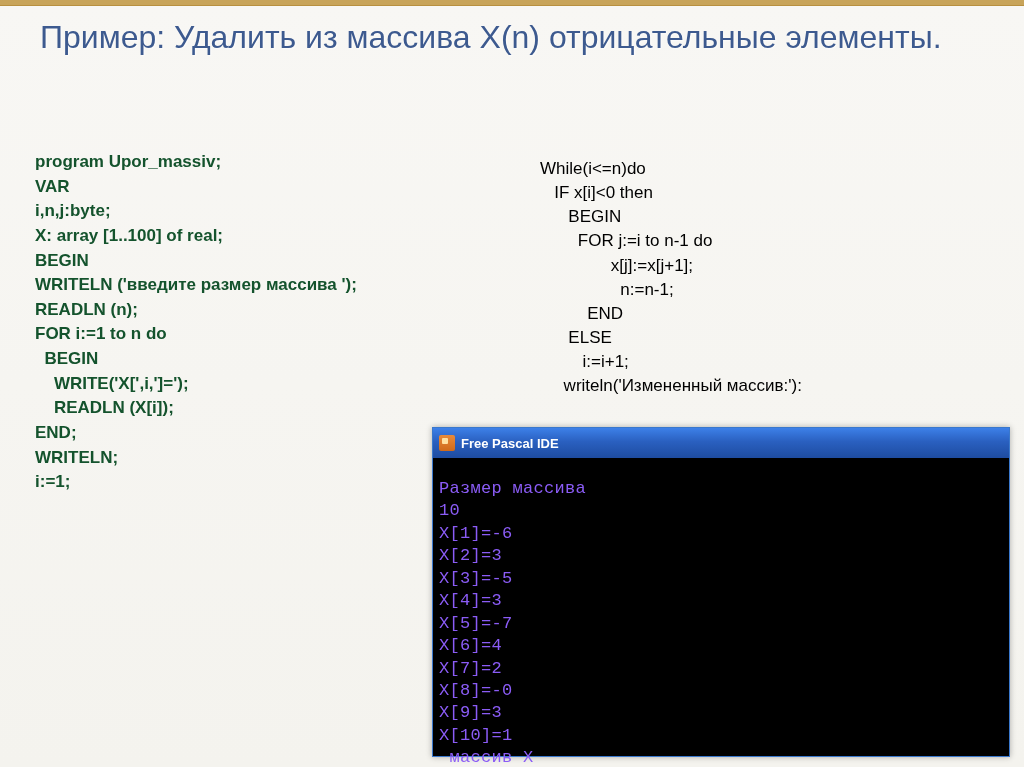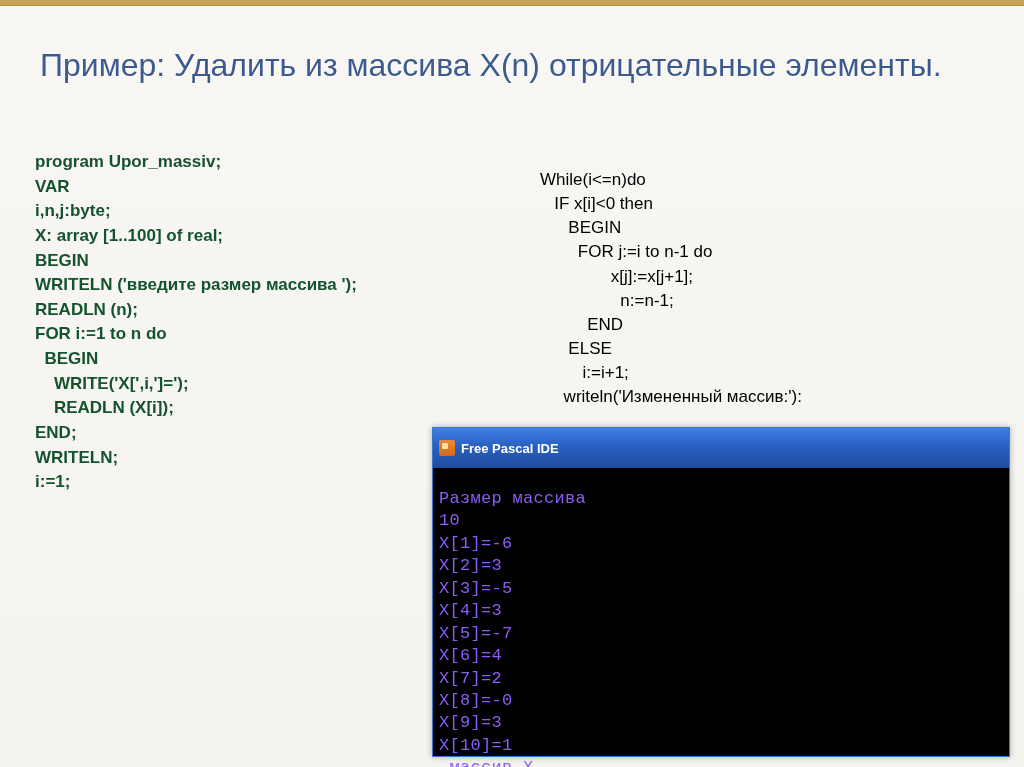--- a/index.html
+++ b/index.html
@@ -17,56 +17,55 @@
     border-bottom: 1px solid #b89040;
   }
   .title {
     color: #3d5a8f;
     font-size: 32px;
     padding: 10px 30px 20px 40px;
     line-height: 1.35;
     text-align: justify;
     text-align-last: left;
     text-shadow: 1px 1px 2px rgba(255,255,255,0.8);
-    margin-top: 28px;
   }
   .code-left {
     position: absolute;
     left: 35px;
     top: 150px;
     font-family: Arial, sans-serif;
     font-size: 17px;
     color: #14532d;
     font-weight: bold;
     line-height: 1.45;
     white-space: pre;
   }
   .code-right {
     position: absolute;
     left: 540px;
-    top: 168px;
+    top: 157px;
     font-family: Arial, sans-serif;
     font-size: 17px;
     color: #000;
     line-height: 1.42;
     white-space: pre;
   }
   .ide-window {
     position: absolute;
     left: 432px;
     top: 427px;
     width: 578px;
     height: 330px;
     border: 1px solid #3a78cc;
     background: #000;
     box-shadow: 0 0 6px rgba(0,0,0,0.3);
   }
   .ide-titlebar {
     background: linear-gradient(to bottom, #3d80e8 0%, #2a60c0 45%, #1e4ca0 100%);
-    height: 40px;
+    height: 30px;
     display: flex;
     align-items: center;
     padding: 0 6px;
     color: #fff;
     font-size: 13px;
     font-weight: bold;
   }
   .ide-icon {
     width: 16px;
     height: 16px;

